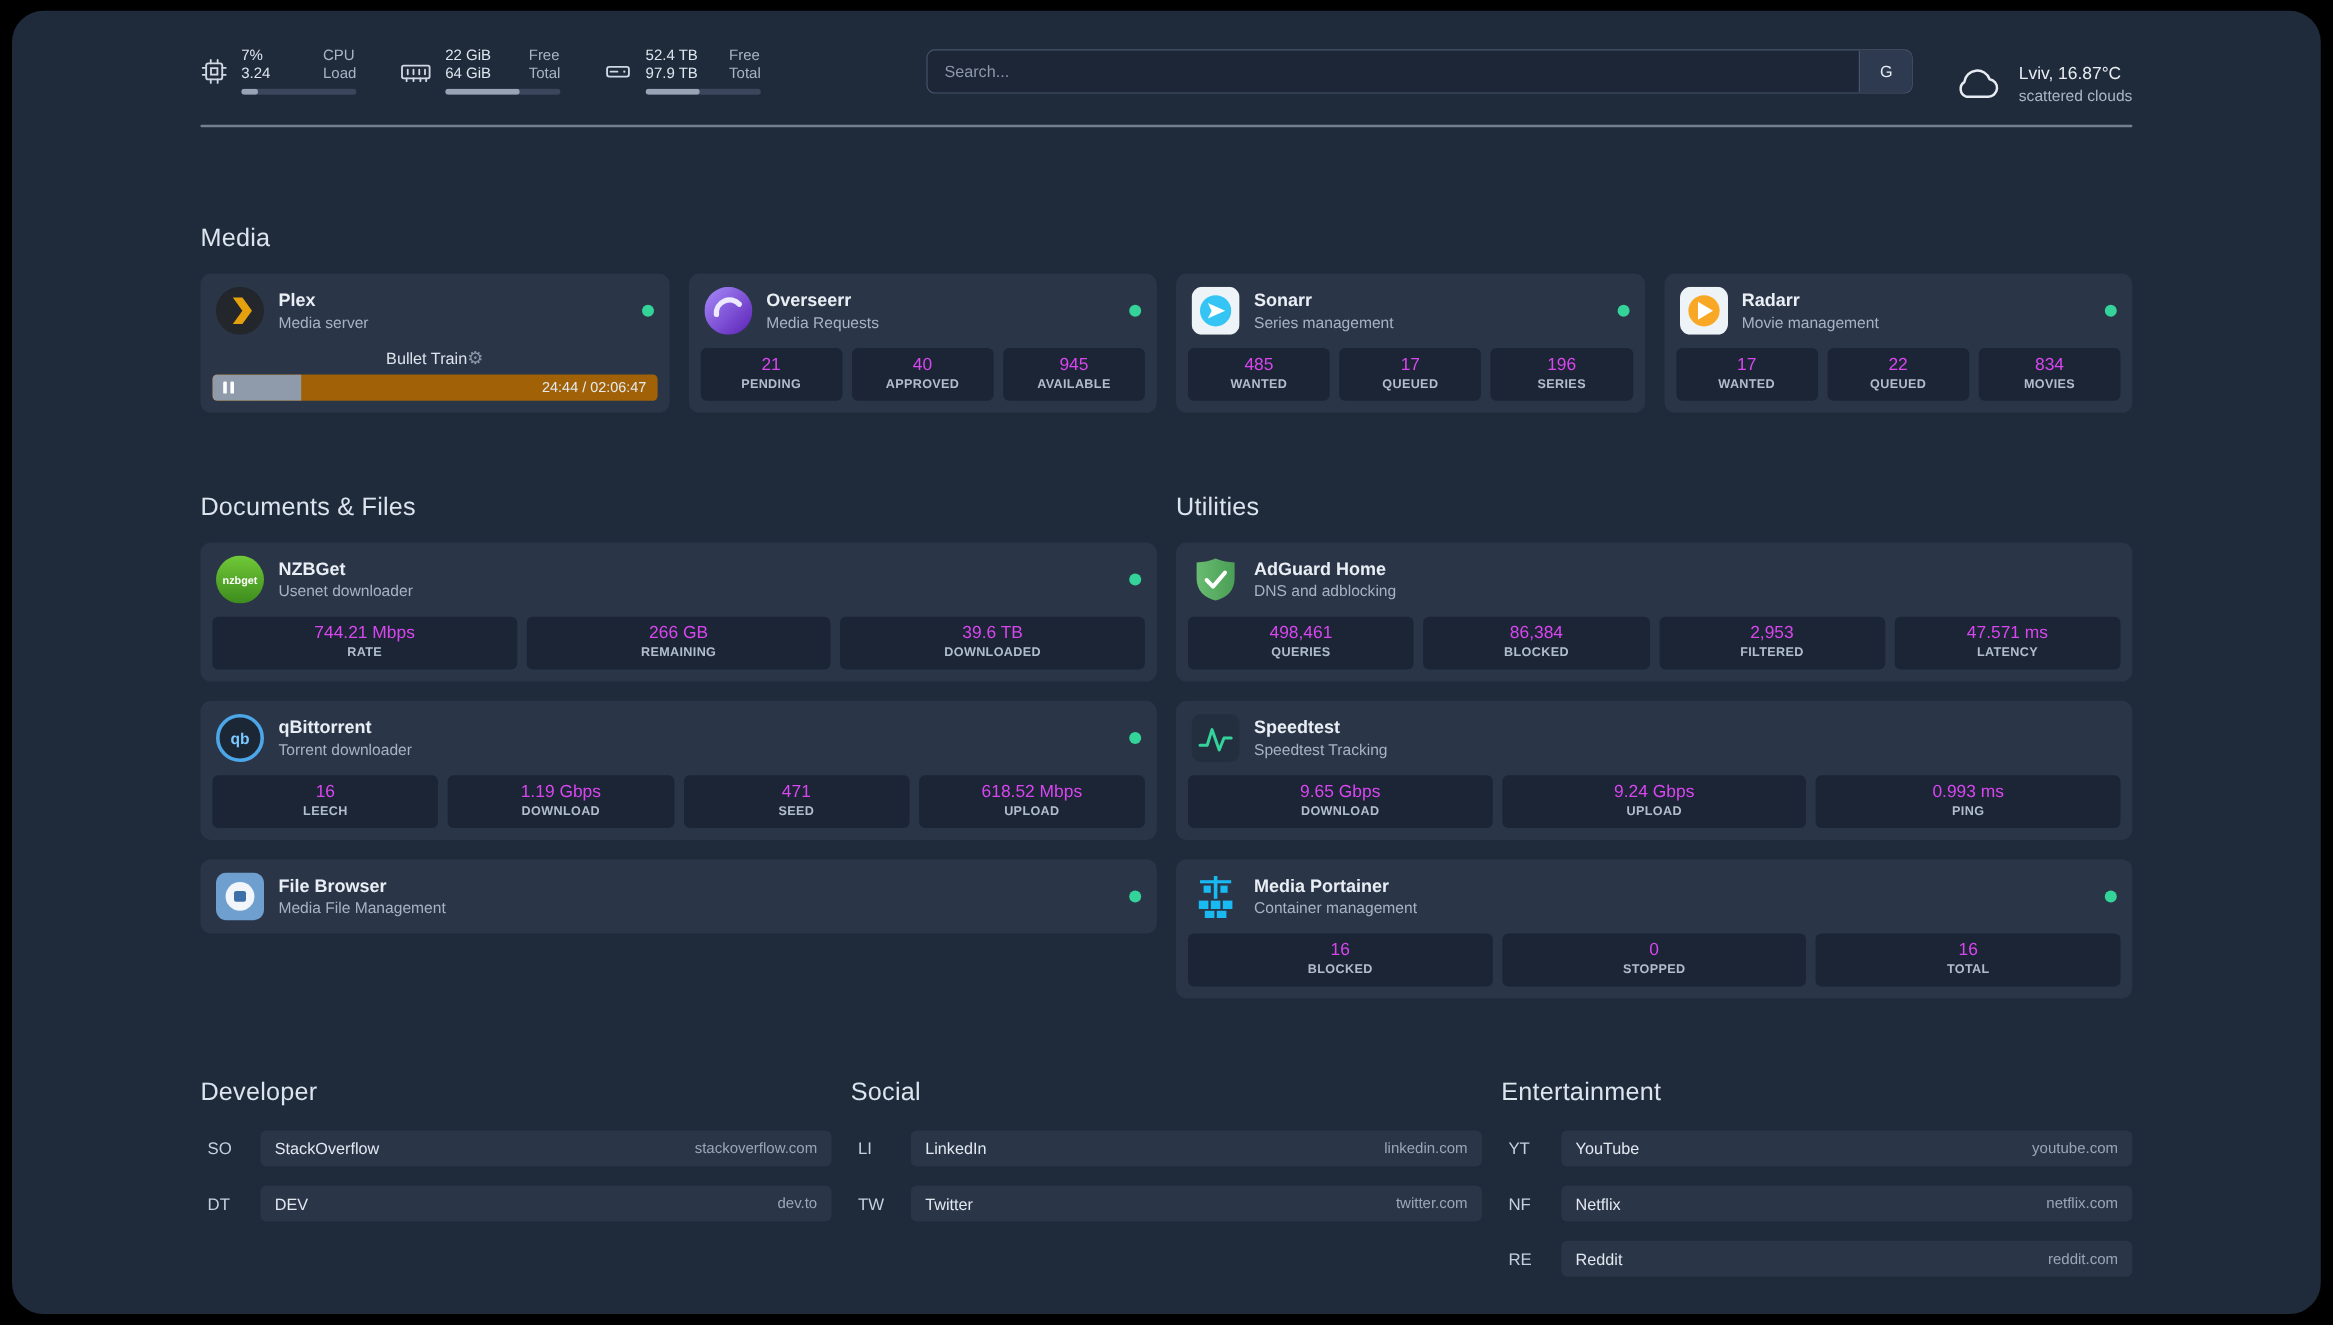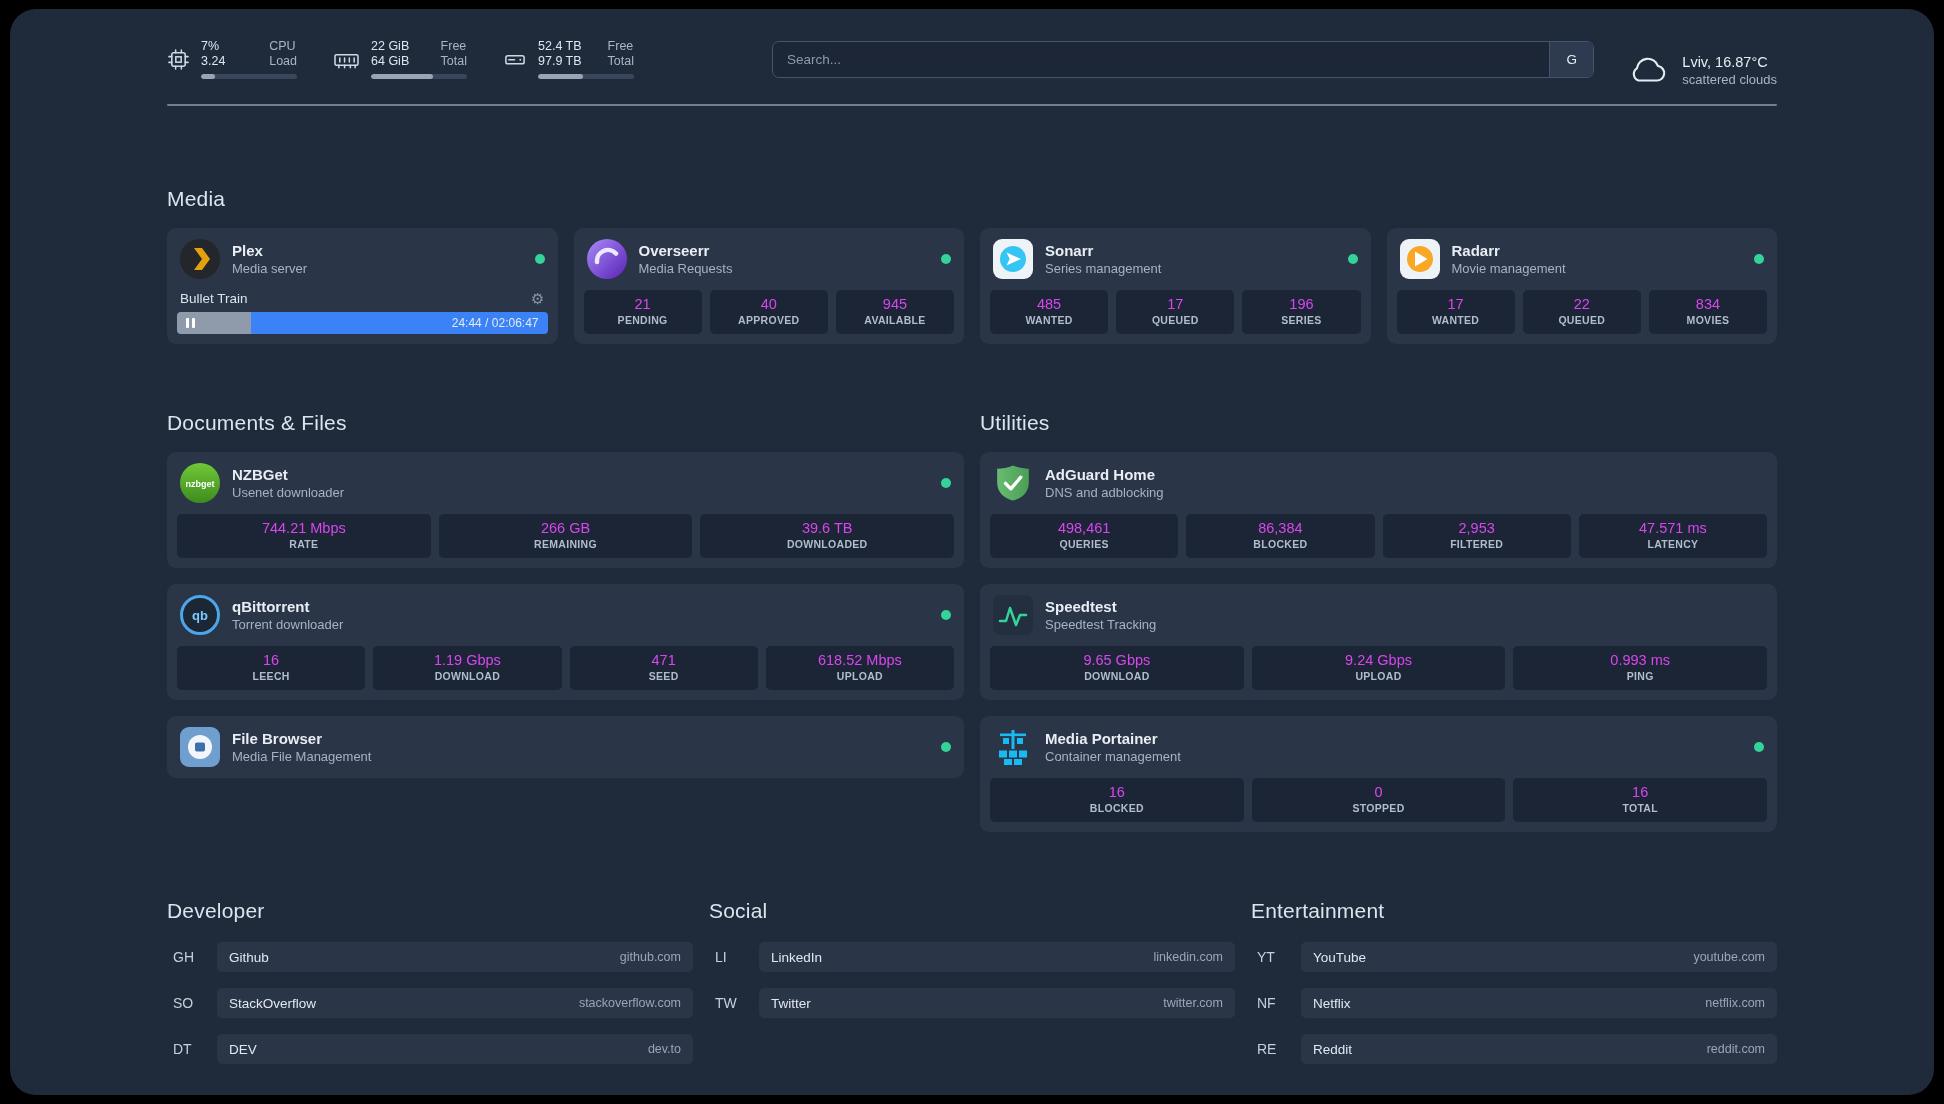--- a/index.html
+++ b/index.html
@@ -43,24 +43,24 @@
   .svc-name { font-size:15px; font-weight:600; color:#e9eef4; line-height:19px; }
   .svc-sub { font-size:13px; color:#a7b2c3; line-height:17px; }
   .dot { width:10px; height:10px; border-radius:50%; background:#34d399; margin-left:auto; flex:none; }
   .stats-row { display:flex; gap:8px; padding:0 10px 10px; margin-top:auto; }
   .stat { flex:1; background:#1b2536; border-radius:5px; text-align:center; padding:5px 4px 7px; }
   .stat-value { font-size:14.5px; color:#d946ef; line-height:19px; }
   .stat-label { font-size:10.5px; font-weight:700; color:#b2bdcc; letter-spacing:.3px; line-height:13px; }
 
   
   .np-block { margin-top:auto; }
-  .np-row { display:flex; justify-content:space-between; align-items:center; padding:0 13px; }
+  .np-row { display:flex; justify-content:center; align-items:center; padding:0 13px; }
   .np-title { font-size:13.5px; color:#dce3ec; }
   .gear { color:#8a95a6; font-size:15px; cursor:pointer; line-height:1; }
-  .np-track { position:relative; margin:6px 10px 10px; height:22px; background:#3b82f6; border-radius:4px; overflow:hidden; }
+  .np-track { position:relative; margin:6px 10px 10px; height:22px; background:#a16207; border-radius:4px; overflow:hidden; }
   .np-fill { position:absolute; left:0; top:0; bottom:0; background:#8f9aab; border-radius:4px 0 0 4px; }
   .pause { position:absolute; left:9px; top:6px; display:flex; gap:2.5px; cursor:pointer; }
   .pause i { width:3px; height:10px; background:#fff; border-radius:1px; }
   .np-time { position:absolute; right:9px; top:0; line-height:22px; font-size:12px; color:#e4eaf1; }
 
   .two-col { display:grid; grid-template-columns:1fr 1fr; gap:16px; margin-top:66px; align-items:start; }
   .col .section-title { margin-bottom:16px; }
   .col .card { margin-bottom:16px; }
   .col .card:last-child { margin-bottom:0; }
   .header-only { padding-bottom:0; }
@@ -514,27 +514,20 @@
         </div>
       </div>
     </div>
   </div>
 
   <div class="bookmarks">
 
     <div class="bm-col">
       <h2 class="section-title">Developer</h2>
       <div class="bm-row">
-        <span class="bm-abbr">GH</span>
-        <div class="bm-pill">
-          <span class="bm-name">Github</span>
-          <span class="bm-url">github.com</span>
-        </div>
-      </div>
-      <div class="bm-row">
         <span class="bm-abbr">SO</span>
         <div class="bm-pill">
           <span class="bm-name">StackOverflow</span>
           <span class="bm-url">stackoverflow.com</span>
         </div>
       </div>
       <div class="bm-row">
         <span class="bm-abbr">DT</span>
         <div class="bm-pill">
           <span class="bm-name">DEV</span>

